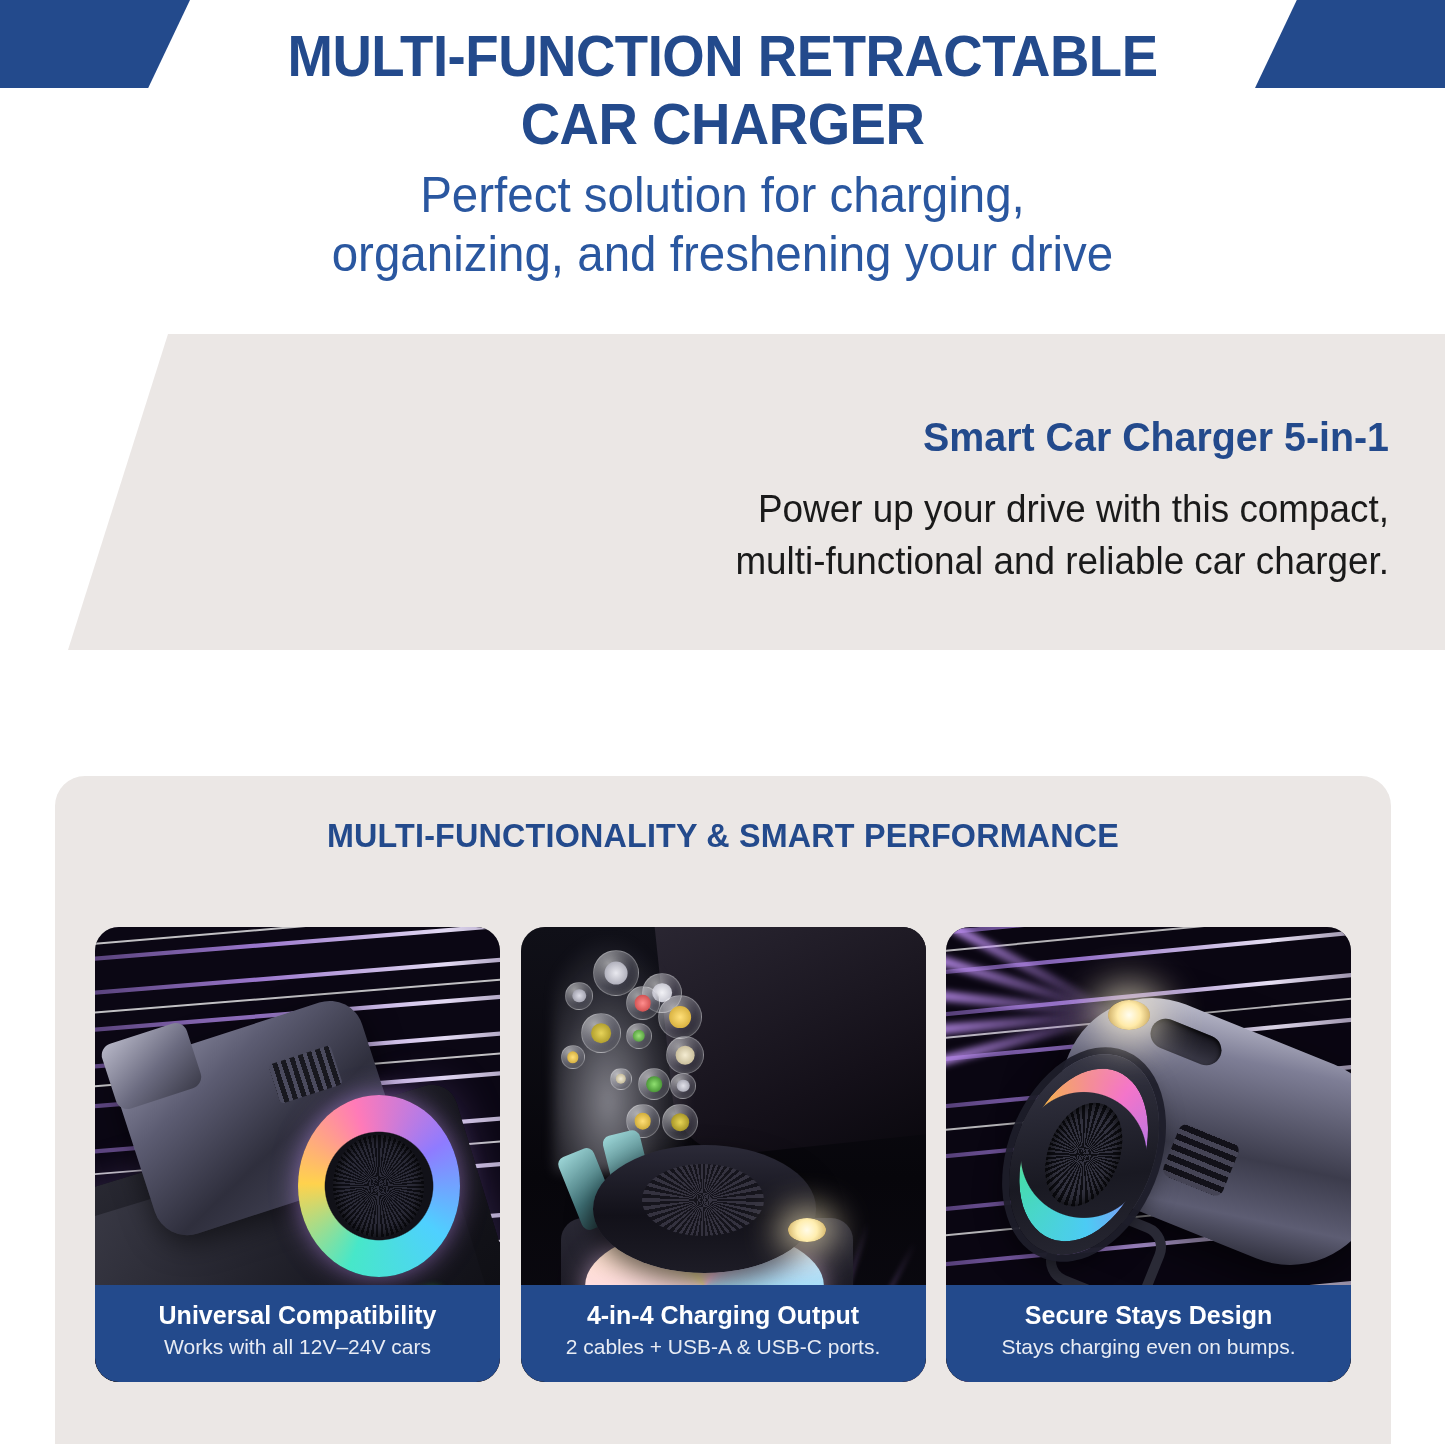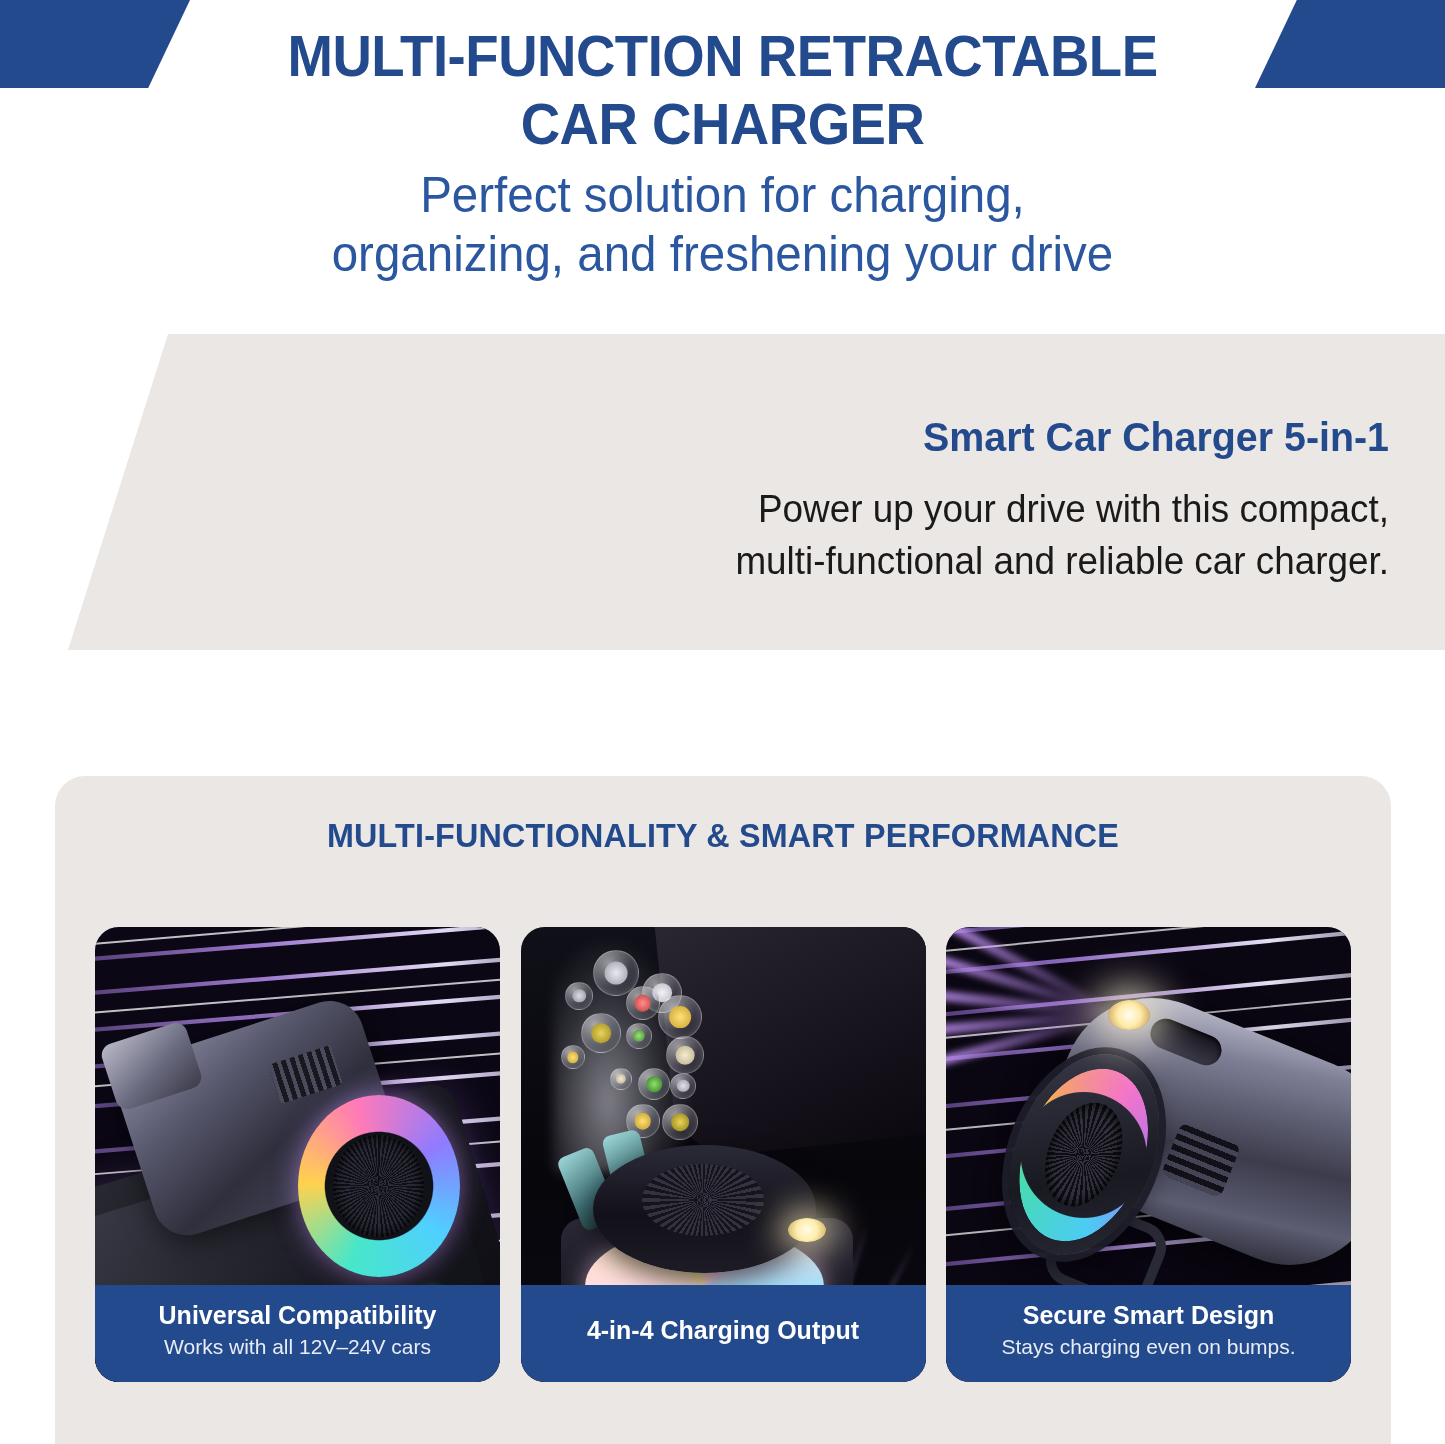--- a/index.html
+++ b/index.html
@@ -450,20 +450,21 @@
         <div class="cable" style="left:12%; top:49%; transform:rotate(-22deg);"></div>
         <div class="cable" style="left:22%; top:45%; transform:rotate(-14deg);"></div>
         <div class="puck-ring"></div>
         <div class="puck"></div>
         <div class="puck-fan"></div>
         <div class="lamp"></div>
       </div>
 
       <div class="caption">
         <div class="caption-title">4-in-4 Charging Output</div>
+        <div class="caption-sub">2 cables + USB-A &amp; USB-C ports.</div>
       </div>
     </div>
 
     <div class="card">
       <div class="card-art">
         <svg class="c3-bg" viewBox="0 0 400 400" preserveAspectRatio="none">
           <defs>
             <linearGradient id="s3" x1="0" y1="0" x2="1" y2="0">
               <stop offset="0%" stop-color="#160d26"></stop>
               <stop offset="40%" stop-color="#9b76d2"></stop>
@@ -507,19 +508,19 @@
         <div class="usbc"></div>
         <div class="clip"></div>
         <div class="face">
           <div class="face-ring"></div>
           <div class="face-fan"></div>
         </div>
         <div class="led"></div>
       </div>
 
       <div class="caption">
-        <div class="caption-title">Secure Smart Design</div>
+        <div class="caption-title">Secure Stays Design</div>
         <div class="caption-sub">Stays charging even on bumps.</div>
       </div>
     </div>
 
   </div>
 </div>
 
 </body></html>

